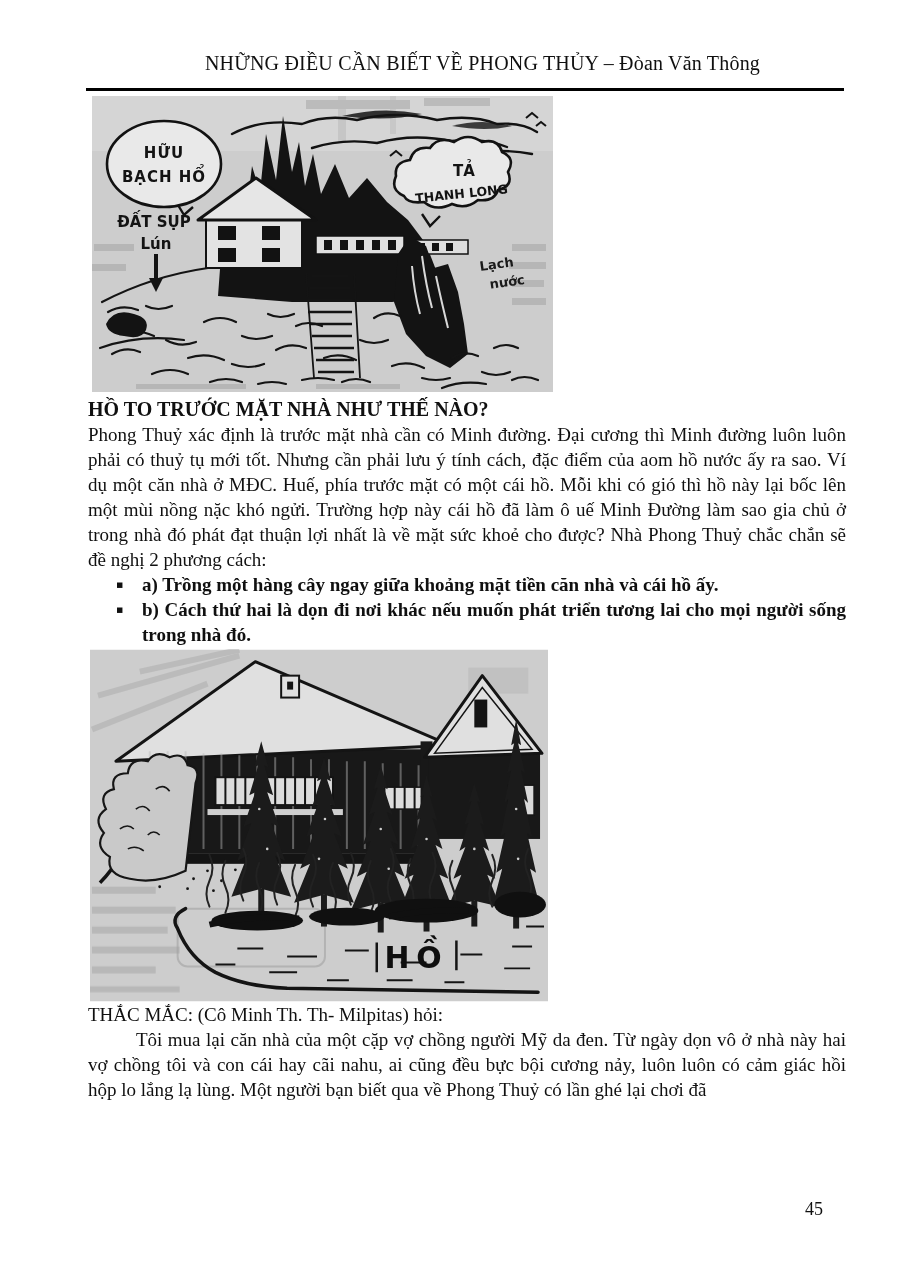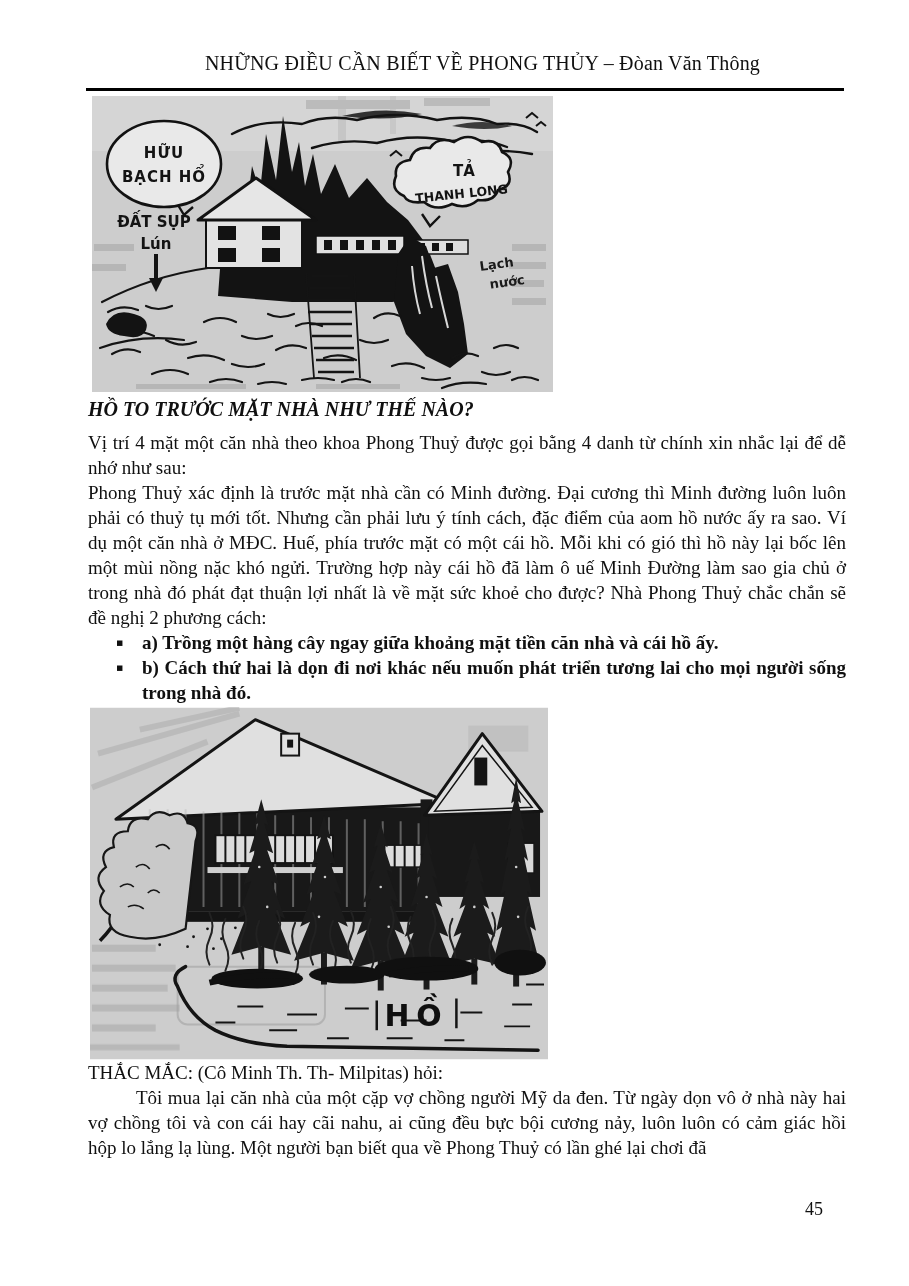--- a/index.html
+++ b/index.html
@@ -15,23 +15,22 @@
   .header-rule {
     position:absolute; top:88px; left:86px; width:758px;
     border-top:3px solid #000;
   }
   .content {
     position:absolute; top:96px; left:88px; width:758px;
     font-size:19px; line-height:25px; text-align:justify;
   }
   .content p { margin:0; }
   .section-heading {
-    margin:5px 0 8px 0; font-size:20px; line-height:25px; font-weight:bold;
+    margin:5px 0 0 0; font-size:20px; line-height:25px; font-weight:bold;
     text-align:left;
-    font-style:italic;
   }
   .figure { line-height:0; }
   .fig1 { margin:0 0 0 4px; width:461px; height:296px; }
   .fig2 { margin:2px 0 0 2px; width:550px; height:353px; }
   .figure svg { display:block; }
   .bullets { margin:0; }
   .bullet-item { display:flex; align-items:flex-start; margin-left:28px; }
   .bullet-mark { flex:0 0 auto; font-size:11px; line-height:25px; width:26px;
     font-family:"DejaVu Sans",sans-serif; }
   .bullet-text { flex:1 1 auto; text-align:justify;font-weight:bold; }
@@ -184,21 +183,20 @@
 
         <g transform="rotate(-8 410 178)">
           <text class="fig-hand" x="406" y="172" text-anchor="middle" font-size="13" fill="#1a1a1a">Lạch</text>
           <text class="fig-hand" x="414" y="191" text-anchor="middle" font-size="13" fill="#1a1a1a">nước</text>
         </g>
       </svg>
     </div>
 
     <h2 class="section-heading">HỒ TO TRƯỚC MẶT NHÀ NHƯ THẾ NÀO?</h2>
 
-    <p>Vị trí 4 mặt một căn nhà theo khoa Phong Thuỷ được gọi bằng 4 danh từ chính xin nhắc lại để dễ nhớ như sau:</p>
     <p>Phong Thuỷ xác định là trước mặt nhà cần có Minh đường. Đại cương thì Minh đường luôn luôn phải có thuỷ tụ mới tốt. Nhưng cần phải lưu ý tính cách, đặc điểm của aom hồ nước ấy ra sao. Ví dụ một căn nhà ở MĐC. Huế, phía trước mặt có một cái hồ. Mỗi khi có gió thì hồ này lại bốc lên một mùi nồng nặc khó ngửi. Trường hợp này cái hồ đã làm ô uế Minh Đường làm sao gia chủ ở trong nhà đó phát đạt thuận lợi nhất là về mặt sức khoẻ cho được? Nhà Phong Thuỷ chắc chắn sẽ đề nghị 2 phương cách:</p>
 
     <div class="bullets">
       <div class="bullet-item">
         <span class="bullet-mark">▪</span>
         <span class="bullet-text">a) Trồng một hàng cây ngay giữa khoảng mặt tiền căn nhà và cái hồ ấy.</span>
       </div>
       <div class="bullet-item">
         <span class="bullet-mark">▪</span>
         <span class="bullet-text">b) Cách thứ hai là dọn đi nơi khác nếu muốn phát triển tương lai cho mọi người sống trong nhà đó.</span>

